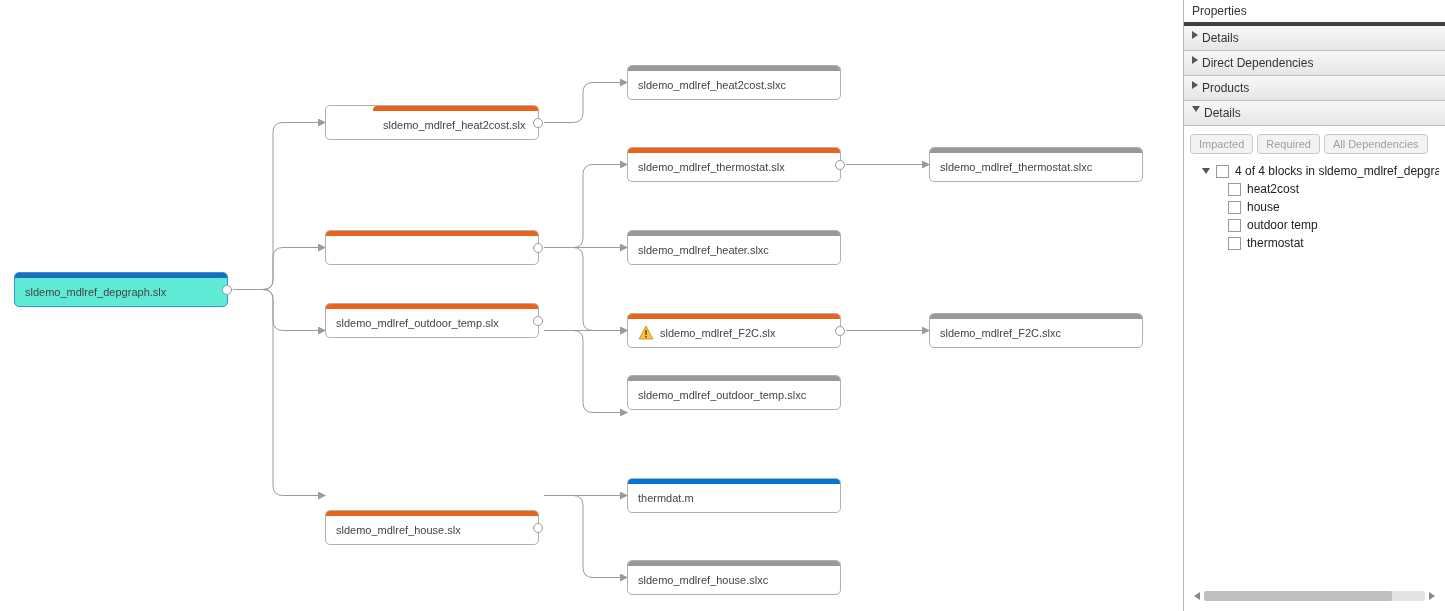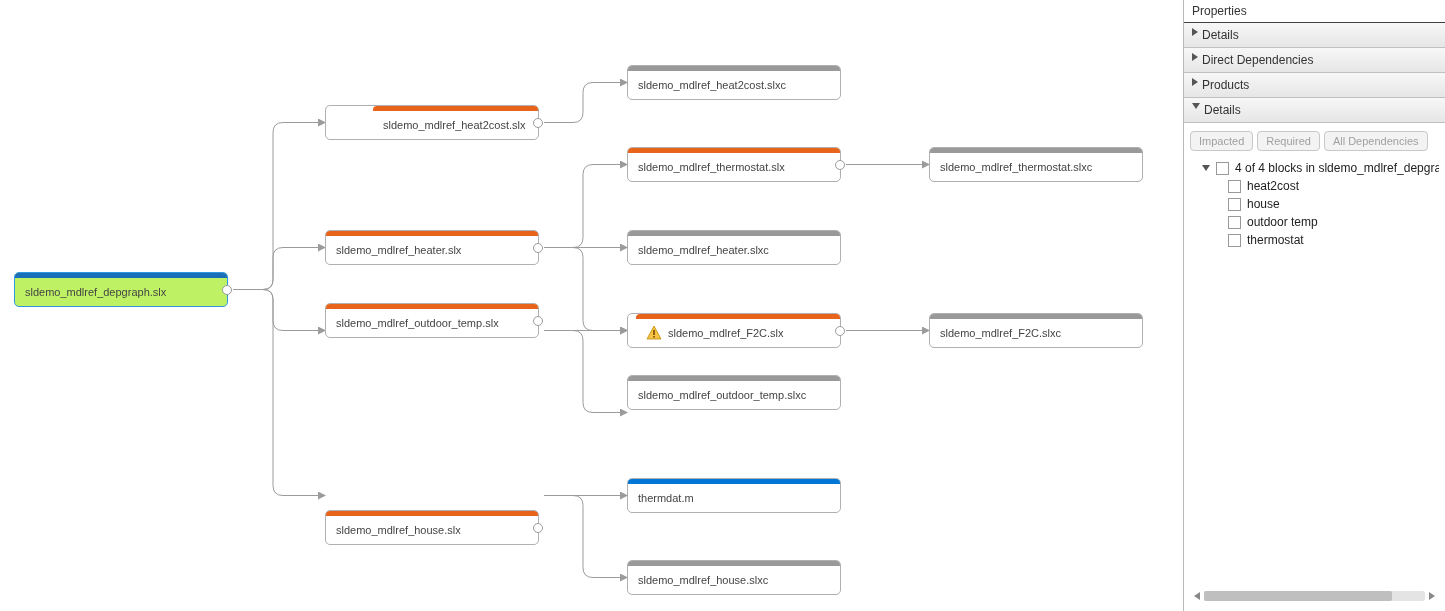--- a/index.html
+++ b/index.html
@@ -55,21 +55,21 @@
   .node .body {
     display: flex;
     align-items: center;
     gap: 6px;
     padding: 0 10px;
     height: calc(100% - 5px);
     font-size: 11px;
     color: #444;
   }
   .node.selected {
-    background: #bef264;
+    background: #5eead4;
     border: 1.5px solid #2f97e0;
   }
   .node.selected .bar { background: #1b6fb8; }
   .port {
     position: absolute;
     width: 10px; height: 10px;
     border: 1px solid #9b9b9b;
     border-radius: 50%;
     background: #fff;
     right: -5px;
@@ -89,21 +89,21 @@
     flex: 0 0 262px;
     border-left: 1px solid #b8b8b8;
     background: #f3f3f3;
     display: flex;
     flex-direction: column;
   }
   .panel-title {
     padding: 4px 8px;
     font-size: 12px;
     background: #fff;
-    border-bottom: 1px solid #404040;
+    border-bottom: 4px solid #404040;
   }
   .section {
     border-bottom: 1px solid #c0c0c0;
     background: linear-gradient(#f7f7f7, #e6e6e6);
     padding: 5px 8px;
     font-size: 12px;
     display: flex;
     gap: 4px;
     cursor: default;
   }
@@ -243,23 +243,20 @@
 
     <div class="node" style="left:325px; top:105px;padding-left:47px;">
       <div class="bar bar-orange"></div>
       <div class="body">
           <span>sldemo_mdlref_heat2cost.slx</span>
         </div>
       <div class="port"></div>
     </div>
     <div class="node" style="left:325px; top:230px;">
       <div class="bar bar-orange"></div>
-      <div class="body">
-          <span>sldemo_mdlref_heater.slx</span>
-        </div>
       <div class="port"></div>
     </div>
     <div class="node" style="left:325px; top:303px;">
       <div class="bar bar-orange"></div>
       <div class="body">
           <span>sldemo_mdlref_outdoor_temp.slx</span>
         </div>
       <div class="port"></div>
     </div>
     <div class="node" style="left:325px; top:478px;margin-top:32px;">
@@ -282,21 +279,21 @@
           <span>sldemo_mdlref_thermostat.slx</span>
         </div>
       <div class="port"></div>
     </div>
     <div class="node" style="left:627px; top:230px;">
       <div class="bar bar-gray"></div>
       <div class="body">
           <span>sldemo_mdlref_heater.slxc</span>
         </div>
     </div>
-    <div class="node" style="left:627px; top:313px;padding-left:8px;">
+    <div class="node" style="left:627px; top:313px;">
       <div class="bar bar-orange"></div>
       <div class="body">
         <span class="warn-icon">
           <svg viewBox="0 0 16 16">
               <path d="M8 1 L15 14 H1 Z" fill="#f6c344" stroke="#c08a00" stroke-width="0.8"></path>
               <rect x="7.2" y="5" width="1.6" height="5" fill="#7a4a00"></rect>
               <rect x="7.2" y="11" width="1.6" height="1.6" fill="#7a4a00"></rect>
             </svg>
         </span>
         <span>sldemo_mdlref_F2C.slx</span>

